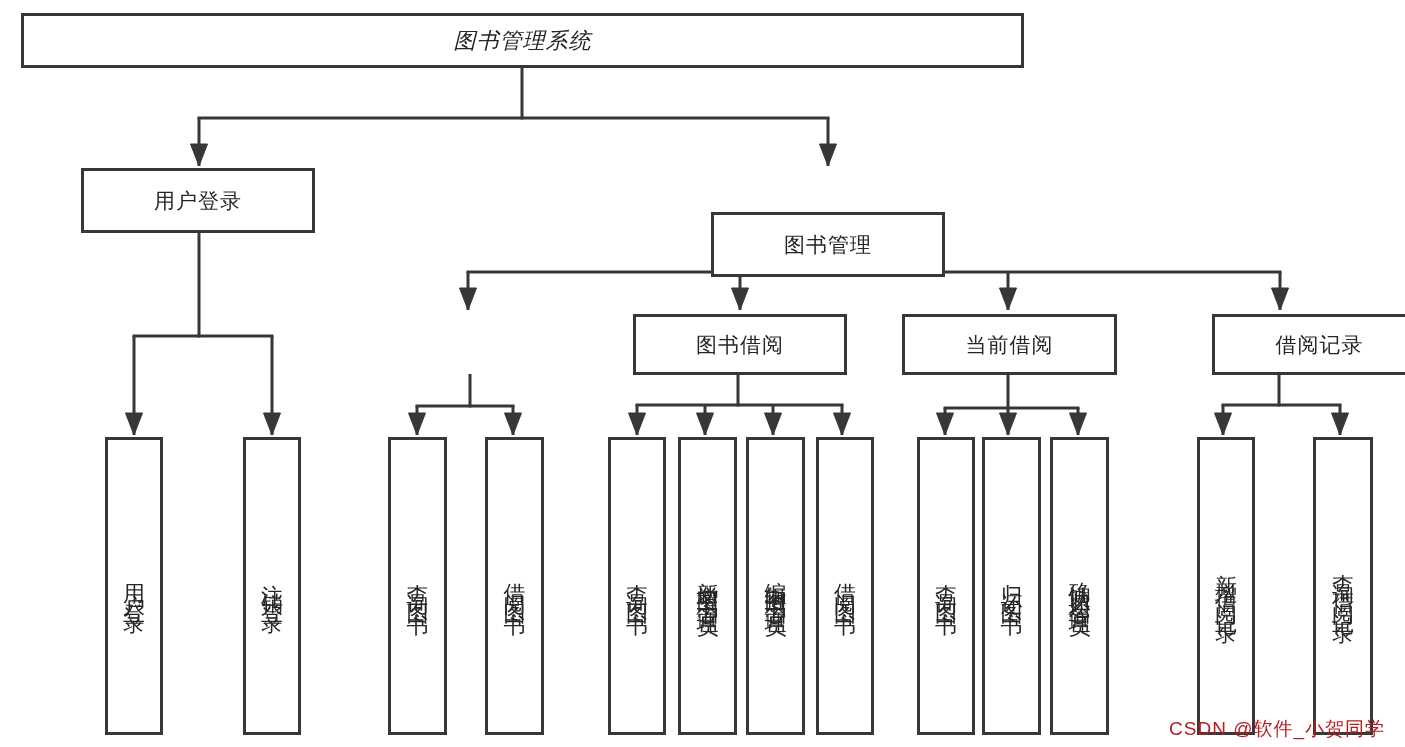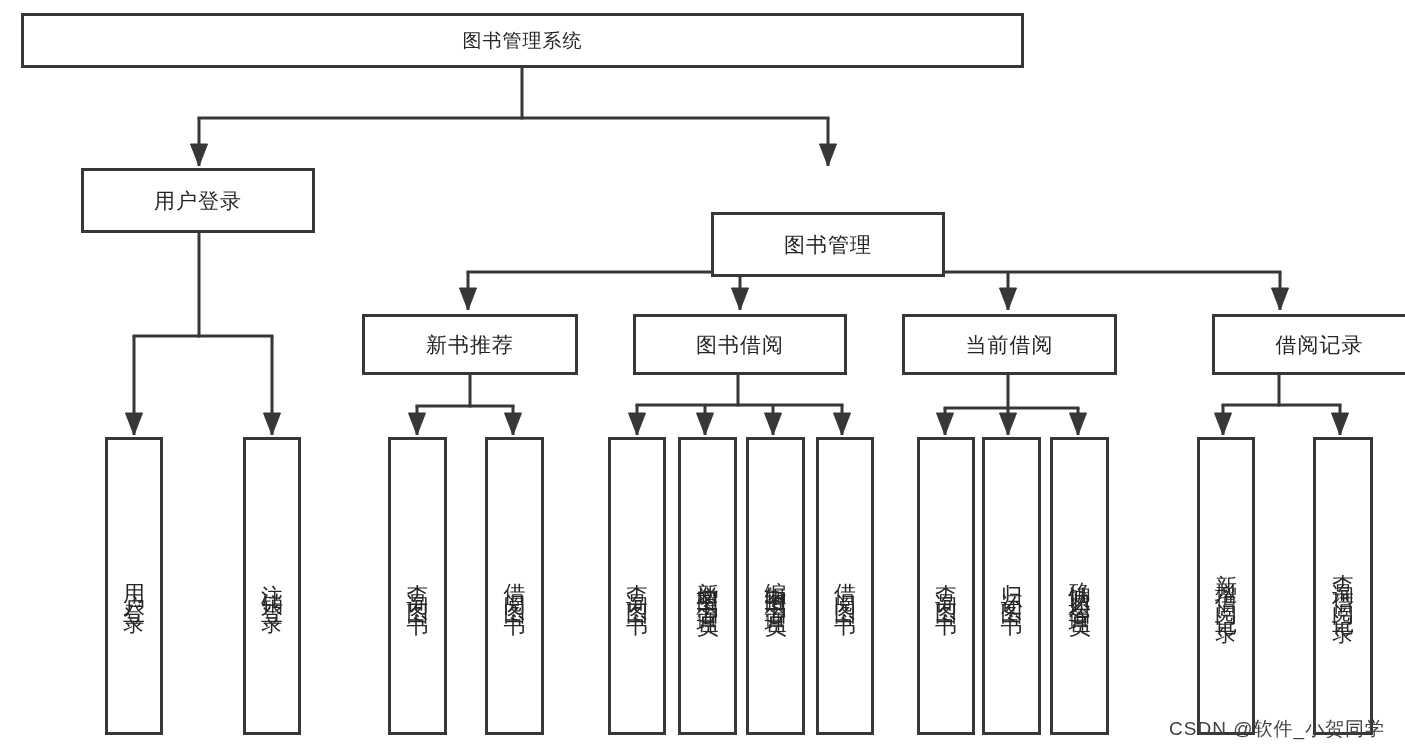--- a/index.html
+++ b/index.html
@@ -21,33 +21,33 @@
   svg.connectors line { stroke: #373737; stroke-width: 3; }
   .node {
     position: absolute;
     background: #ffffff;
     border: 3px solid #373737;
     box-sizing: border-box;
     display: flex; align-items: center; justify-content: center;
     color: #262626;
   }
   .h-node { font-size: 21px; letter-spacing: 1px; }
-  .root-node { font-size: 19px; letter-spacing: 1px; }
+  .root-node { font-size: 22px; letter-spacing: 1px; font-style: italic; }
   .leaf {
     writing-mode: vertical-rl;
     text-orientation: mixed;
     font-size: 22px;
     letter-spacing: 10px;
   }
   .leaf.long { letter-spacing: 5px; }
   .watermark {
     position: absolute;
     right: 20px; bottom: 5px;
     font-size: 19px;
-    color: #404040;
+    color: #b91c1c;
     letter-spacing: 1px;
     white-space: nowrap;
   }
 </style>
 </head>
 <body>
 
 <div class="canvas">
 
   <svg class="connectors" viewBox="0 0 1405 747" xmlns="http://www.w3.org/2000/svg">
@@ -102,23 +102,20 @@
     <span>图书管理系统</span>
   </div>
 
   <div class="node h-node" style="left:81px; top:168px; width:234px; height:65px;">
     <span>用户登录</span>
   </div>
   <div class="node h-node" style="left:711px; top:168px; width:234px; height:65px;margin-top:44px;">
     <span>图书管理</span>
   </div>
 
-  <div class="node h-node" style="left:362px; top:314px; width:216px; height:61px;">
-    <span>新书推荐</span>
-  </div>
   <div class="node h-node" style="left:902px; top:314px; width:215px; height:61px;">
     <span>当前借阅</span>
   </div>
   <div class="node h-node" style="left:633px; top:314px; width:214px; height:61px;">
     <span>图书借阅</span>
   </div>
   <div class="node h-node" style="left:1212px; top:314px; width:215px; height:61px;">
     <span>借阅记录</span>
   </div>
 

